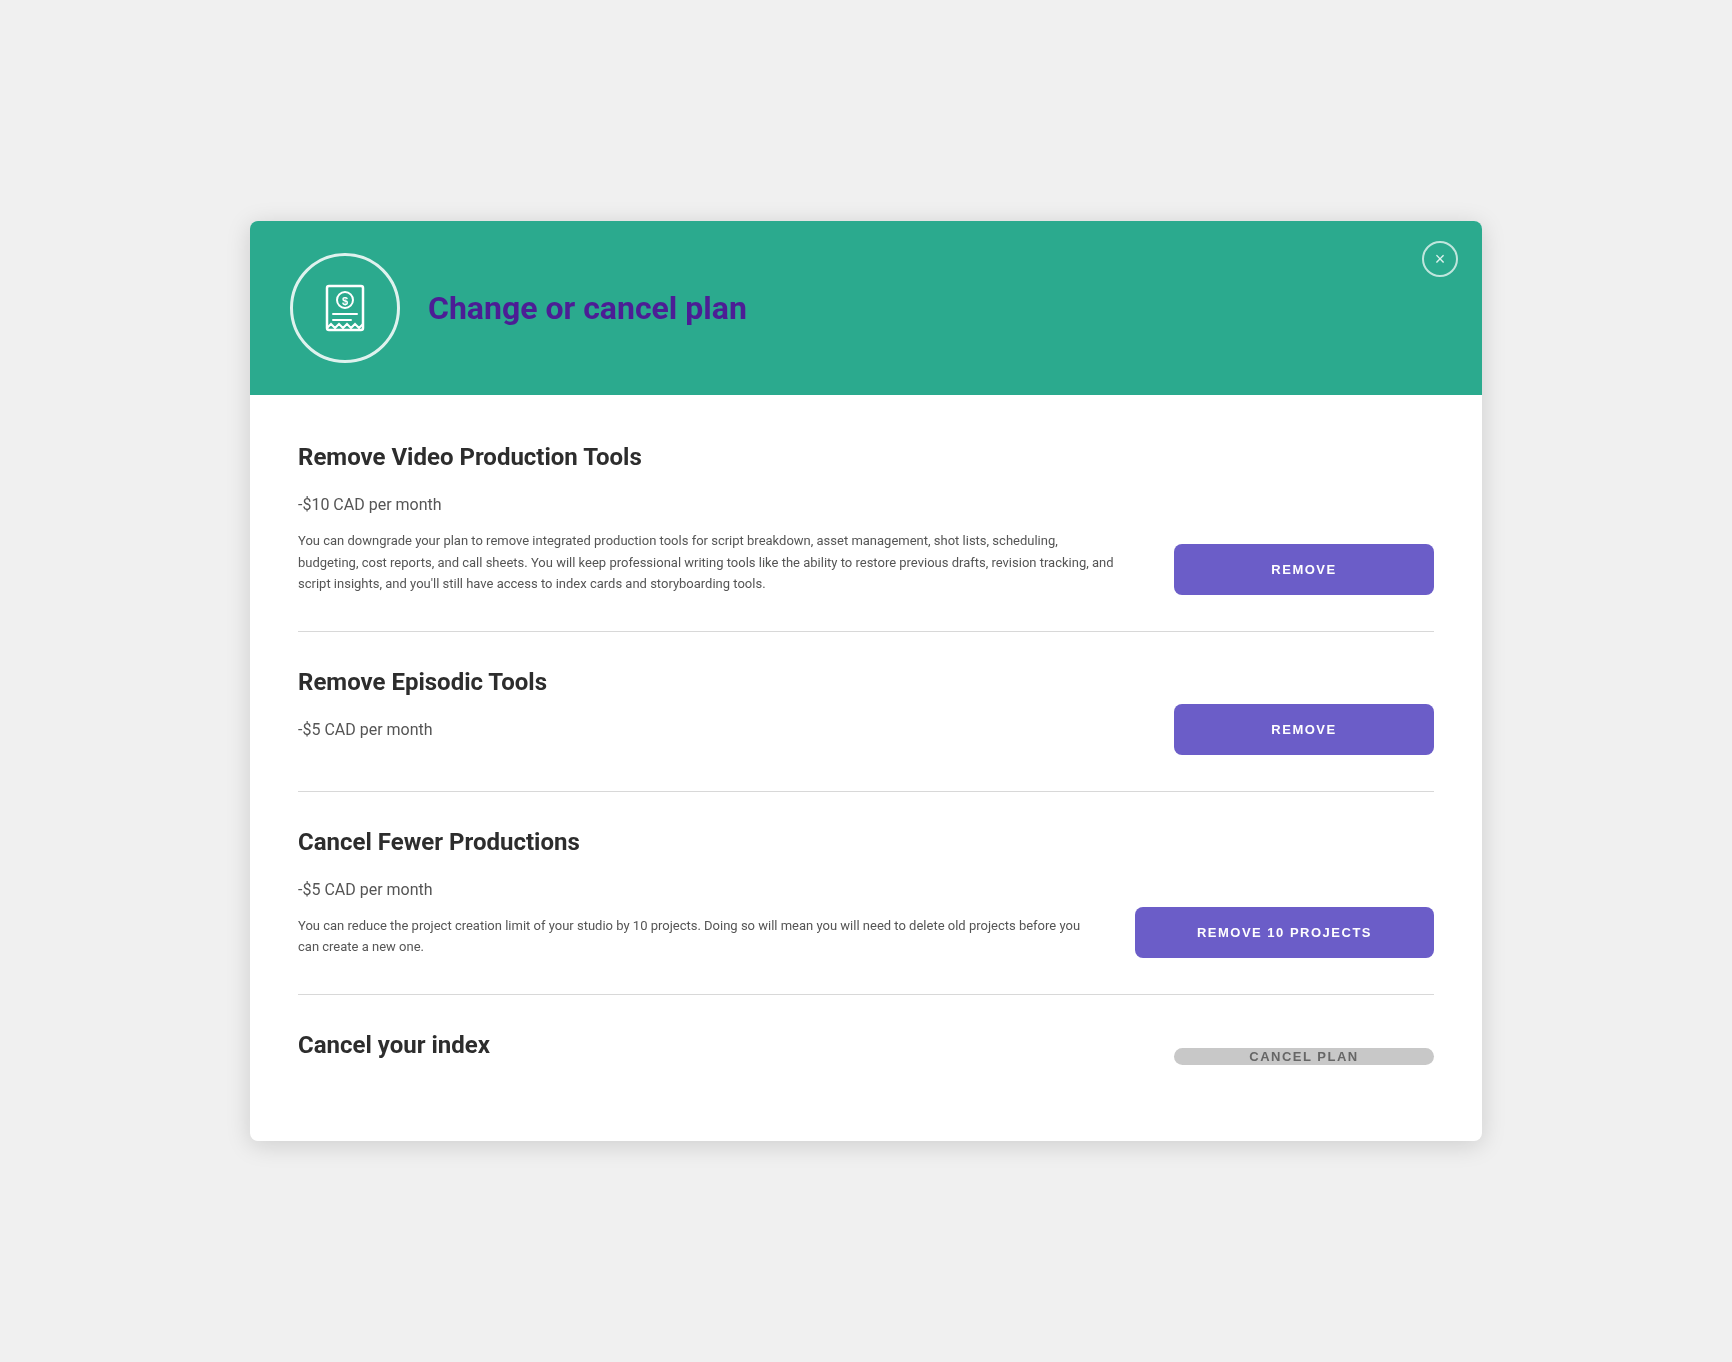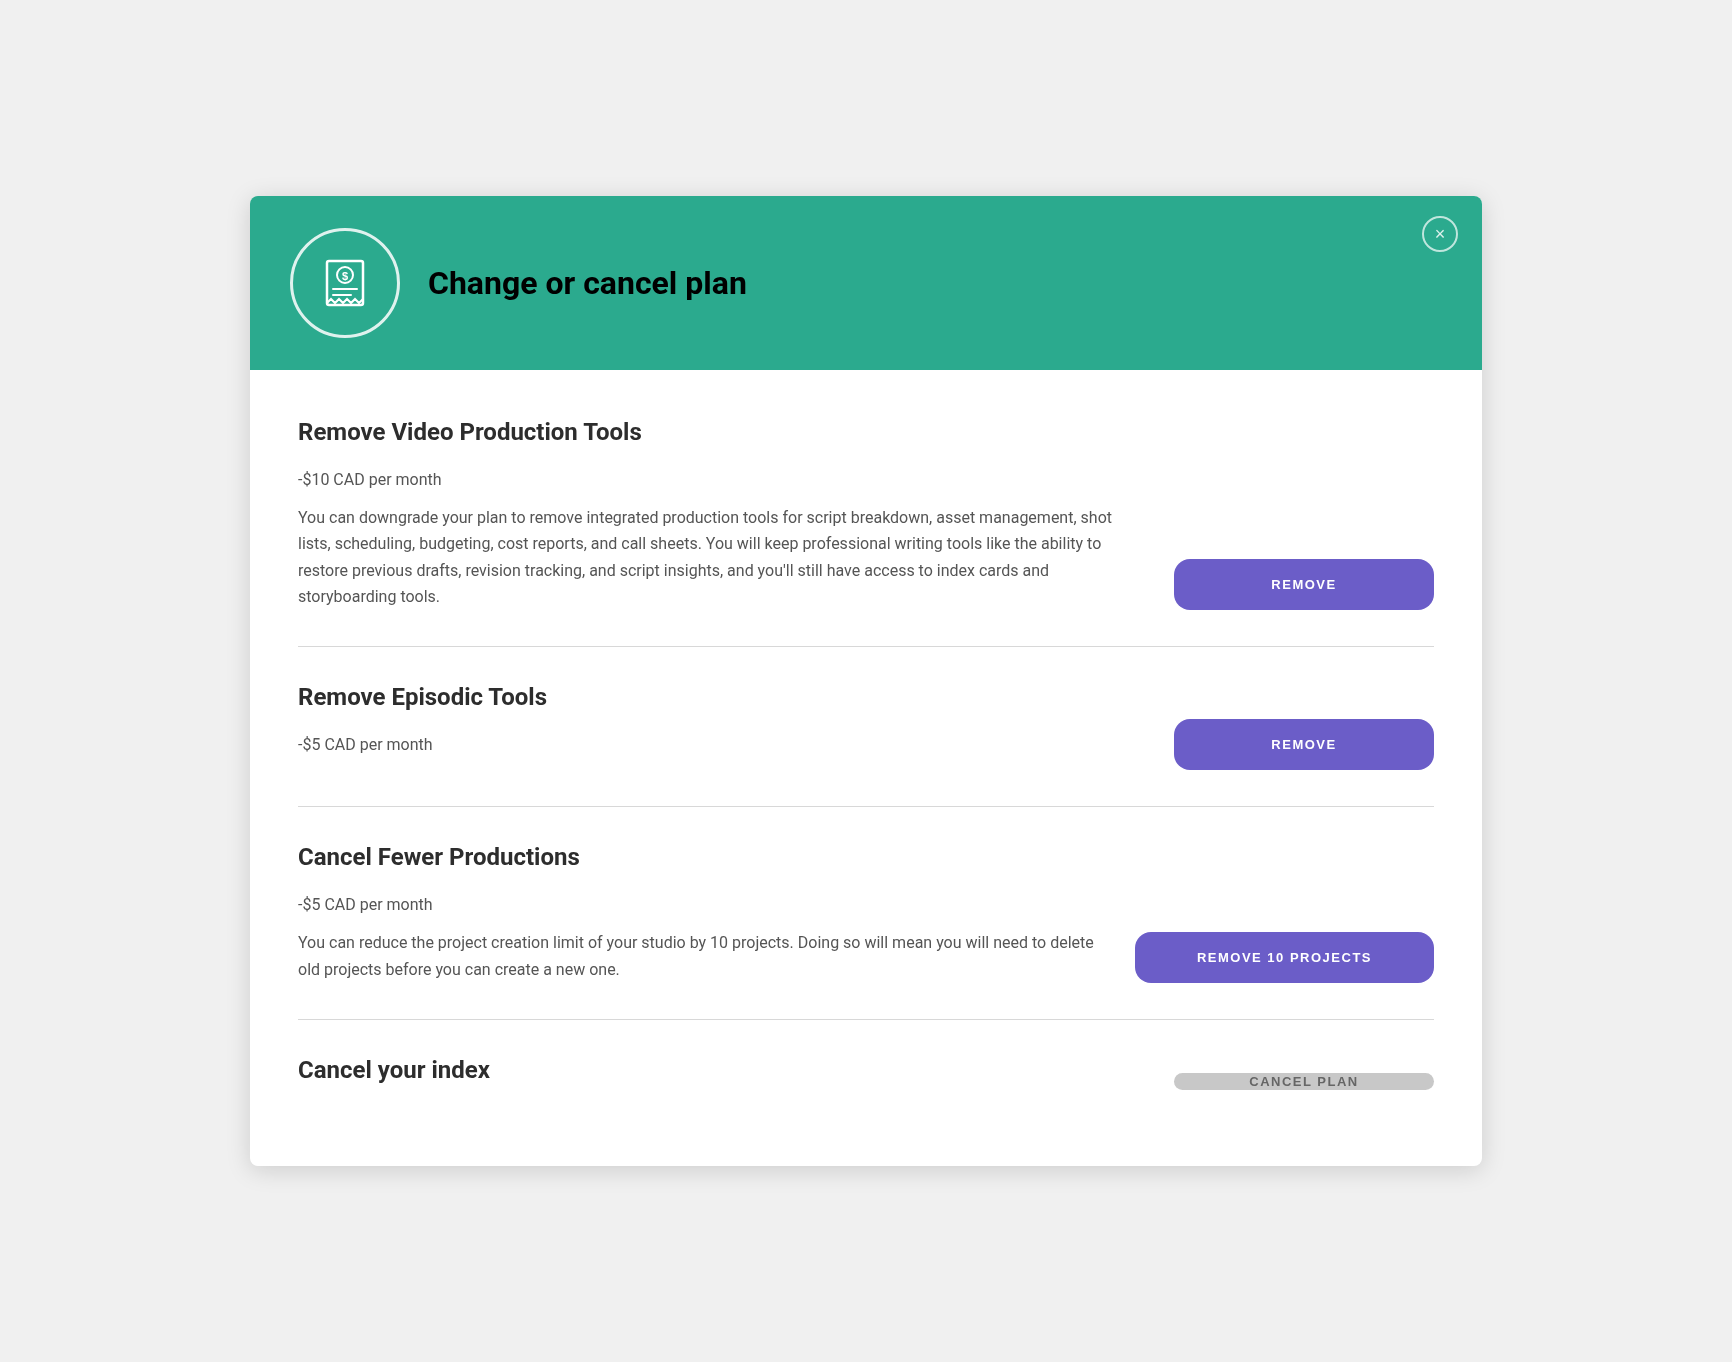--- a/index.html
+++ b/index.html
@@ -50,21 +50,21 @@
       justify-content: center;
       flex-shrink: 0;
     }
 
     .header-icon-circle svg {
       width: 60px;
       height: 60px;
     }
 
     .header-title {
-      color: #000000;
+      color: #4c1d95;
       font-size: 32px;
       font-weight: 700;
     }
 
     .close-btn {
       width: 36px;
       height: 36px;
       border-radius: 50%;
       border: 2px solid rgba(255,255,255,0.7);
       background: transparent;
@@ -109,38 +109,38 @@
     }
 
     .section-price {
       font-size: 16px;
       color: #555555;
       margin-bottom: 16px;
       margin-top: 24px;
     }
 
     .section-desc {
-      font-size: 16px;
+      font-size: 13px;
       color: #555555;
       line-height: 1.65;
       max-width: 820px;
     }
 
     .section-action {
       flex-shrink: 0;
       display: flex;
       align-items: center;
       padding-top: 4px;
     }
 
     .btn-remove {
       background: #6b5dc8;
       color: #ffffff;
       border: none;
-      border-radius: 16px;
+      border-radius: 8px;
       padding: 18px 62px;
       font-size: 13px;
       font-weight: 700;
       letter-spacing: 1.5px;
       cursor: pointer;
       text-transform: uppercase;
       white-space: nowrap;
       min-width: 260px;
     }
 

